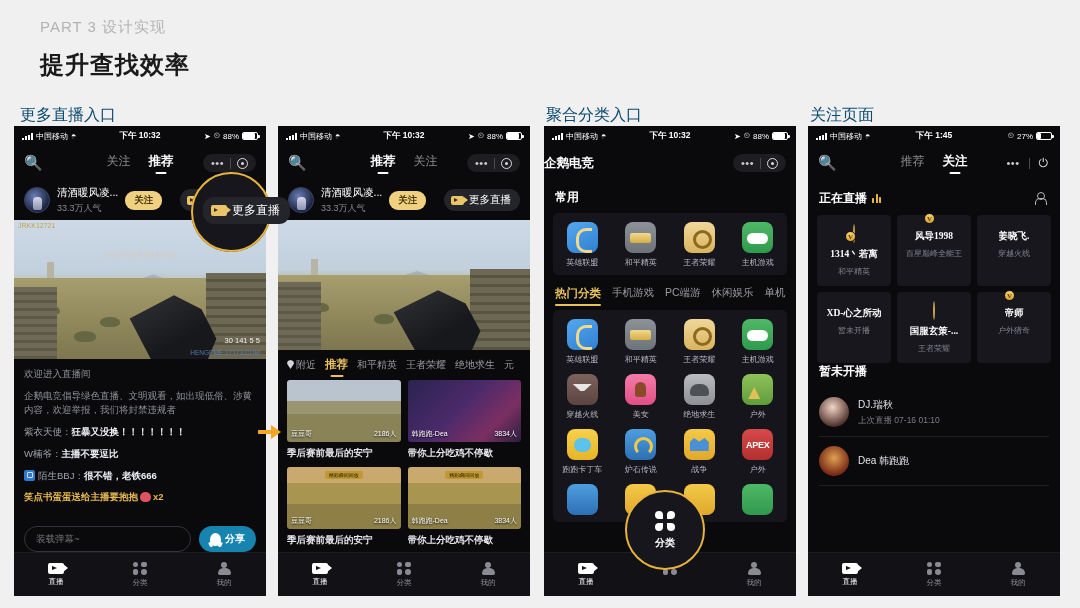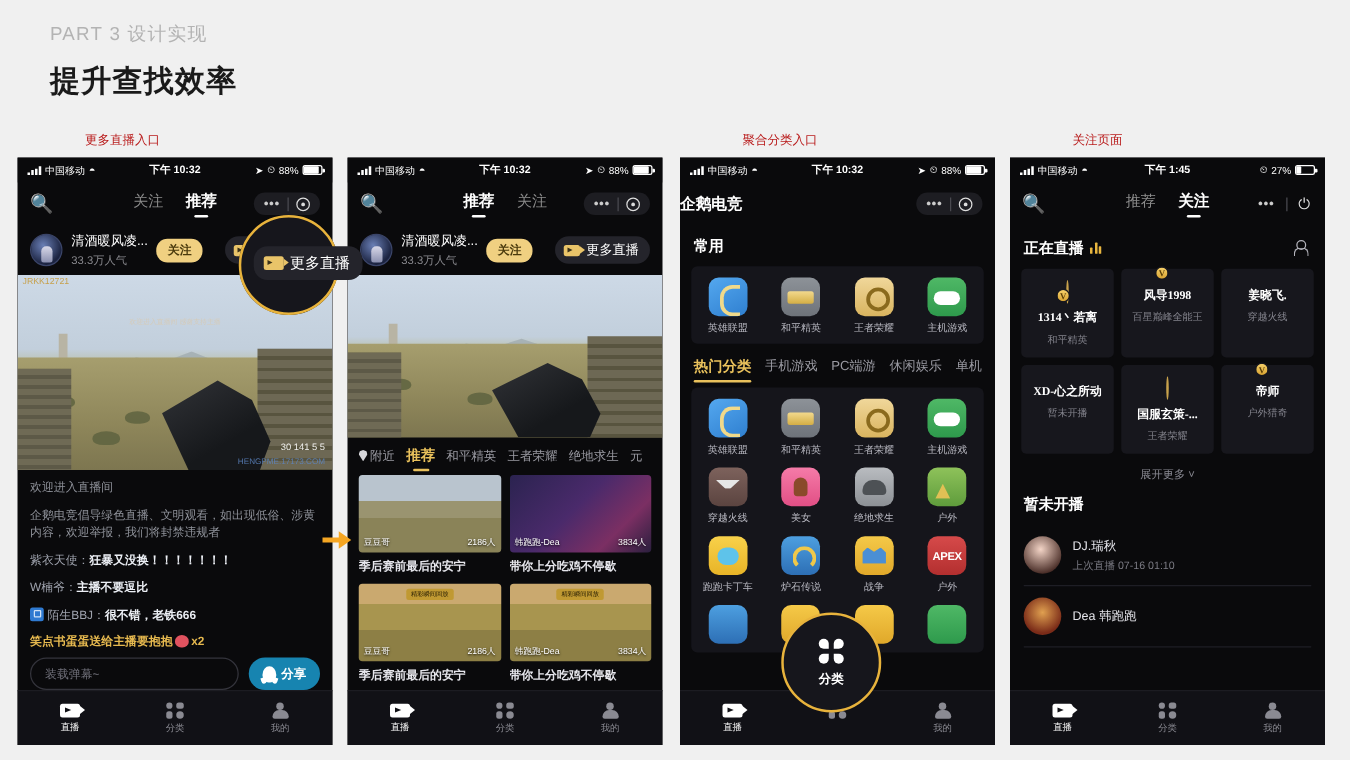--- a/index.html
+++ b/index.html
@@ -16,21 +16,21 @@
   .part-label {
     font-size: 15px; color: #b3b3b3; letter-spacing: 1px; font-weight: 400;
   }
   .slide-title {
     font-size: 24px; color: #1a1a1a; font-weight: bold; margin-top: 12px;
     letter-spacing: 1px;
   }
 
   
   .caption {
-    position: absolute; font-size: 10px; color: #b91c1c; font-weight: 400; margin-left: 48px;
+    position: absolute; font-size: 16px; color: #0c4a6e; font-weight: 400;
   }
 
   
   .phone {
     position: absolute;
     width: 252px; height: 470px;
     background: #0a0a0c;
     overflow: hidden;
     color: #fff;
   }
@@ -140,21 +140,21 @@
     border-left: 4px solid #e9c469; border-top: 3px solid transparent;
     border-bottom: 3px solid transparent;
   }
   .cam-ic::before {
     content: ''; position: absolute; left: 3px; top: 2.5px;
     border-left: 4px solid #3a3118; border-top: 2px solid transparent;
     border-bottom: 2px solid transparent;
   }
 
   
-  .video-area { height: 156px; position: relative; overflow: hidden; }
+  .video-area { height: 139px; position: relative; overflow: hidden; }
   .sky {
     position: absolute; inset: 0;
     background: linear-gradient(#cdd9e6 0%, #c2cfdc 38%, #b9bda0 48%, #a7a478 58%, #9a9468 100%);
   }
   .mountain {
     position: absolute; left: 28%; top: 38%; width: 44%; height: 12%;
     background: #9fa9ad; clip-path: polygon(0 100%, 22% 35%, 40% 60%, 62% 10%, 100% 100%);
     opacity: .75;
   }
   .tower {
@@ -1026,24 +1026,20 @@
     <div class="fcard">
       <span class="fav-wrap">
         <span class="fav ph-f silho"></span>
         <span class="v-badge">V</span>
       </span>
       <span class="fname">帝师</span>
       <span class="fgame">户外猎奇</span>
     </div>
   </div>
 
-  <div class="expand">
-    <span>展开更多</span>
-    <span>˅</span>
-  </div>
 
   <div class="sec-row" style="padding-top:0">
     <span class="t">暂未开播</span>
   </div>
 
   <div class="offline-list">
     <div class="off-item">
       <span class="off-av ph-g"></span>
       <span>
         <span class="off-name" style="display:block">DJ.瑞秋</span>

